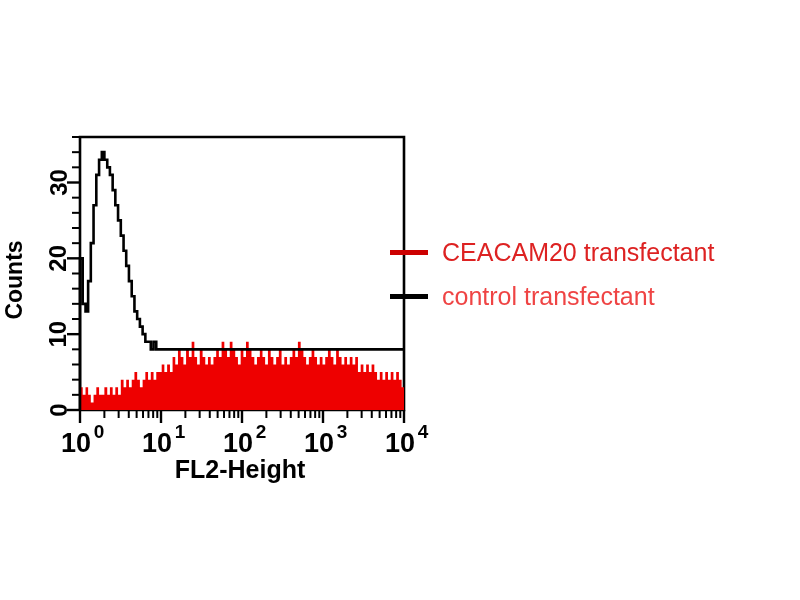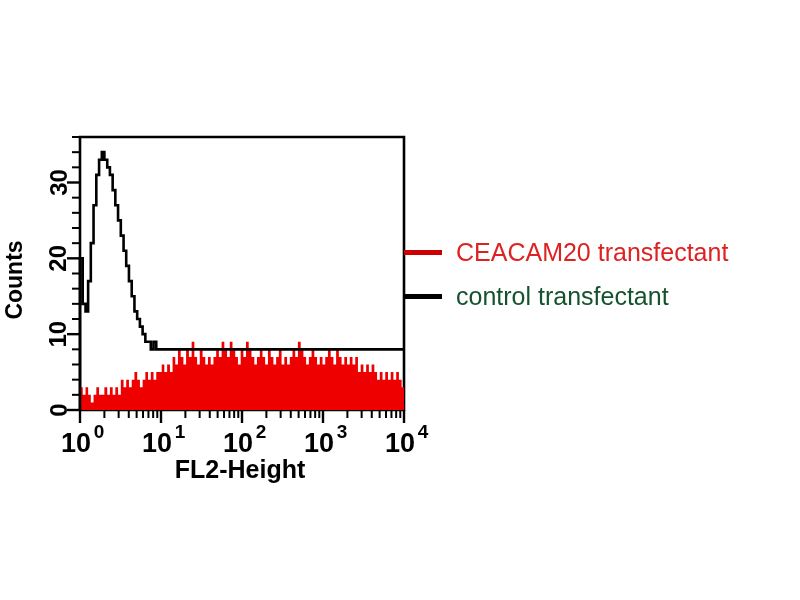--- a/index.html
+++ b/index.html
@@ -43,39 +43,39 @@
     fill: #000000;
   }
   .legend-label {
     font-family: "Liberation Sans", sans-serif;
     font-size: 25px;
     white-space: nowrap;
     letter-spacing: 0px;
   }
   #legend-box {
     position: absolute;
-    left: 404px;
+    left: 390px;
     top: 230px;
     width: 386px;
   }
   .legend-row {
     display: flex;
     align-items: center;
     height: 44px;
   }
   .legend-swatch {
     width: 38px;
     height: 5px;
     margin-right: 14px;
     flex: 0 0 auto;
   }
   .swatch-red { background: #cc0000; }
   .swatch-black { background: #000000; }
   .label-red { color: #dd2222; }
-  .label-black { color: #14532d; text-align: center; }
+  .label-black { color: #ef4444; text-align: center; }
 </style>
 </head>
 <body>
 
 <div id="figure-root">
 
   <svg id="plot-svg" viewBox="0 0 800 600">
 
     <polyline class="axis-line" points="80,410 80,137 404,137 404,410 80,410"></polyline>
 

